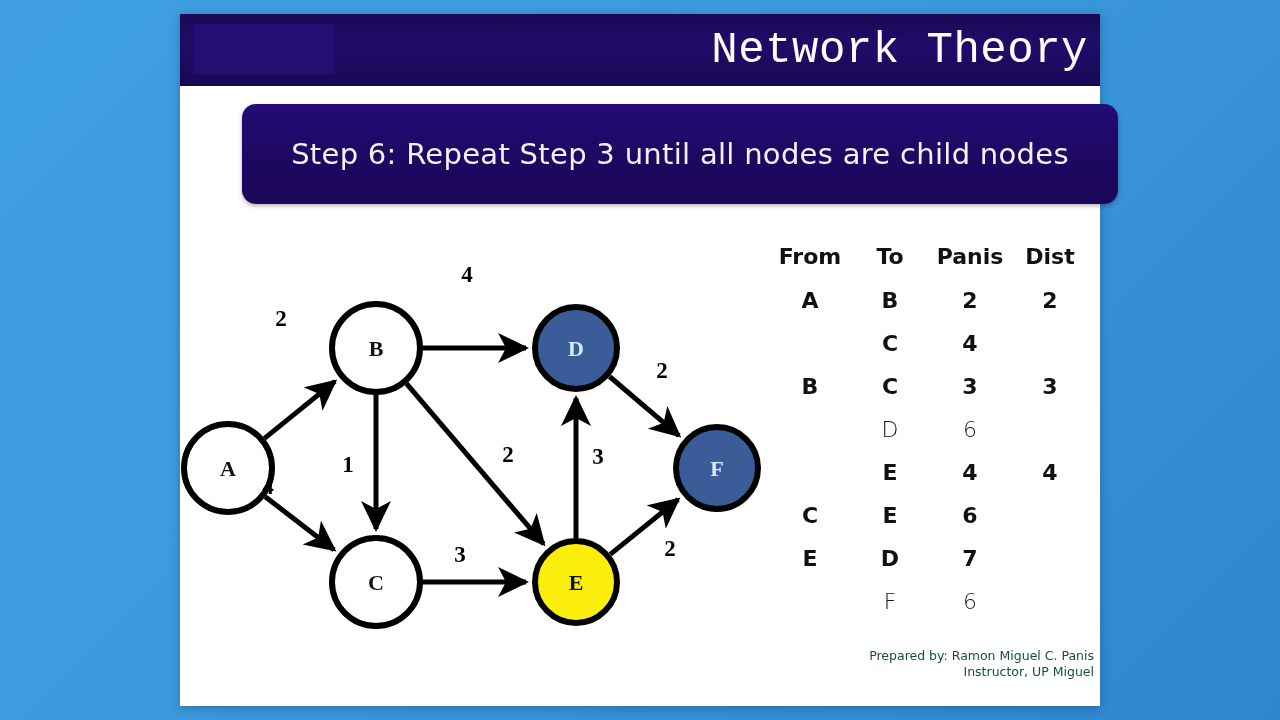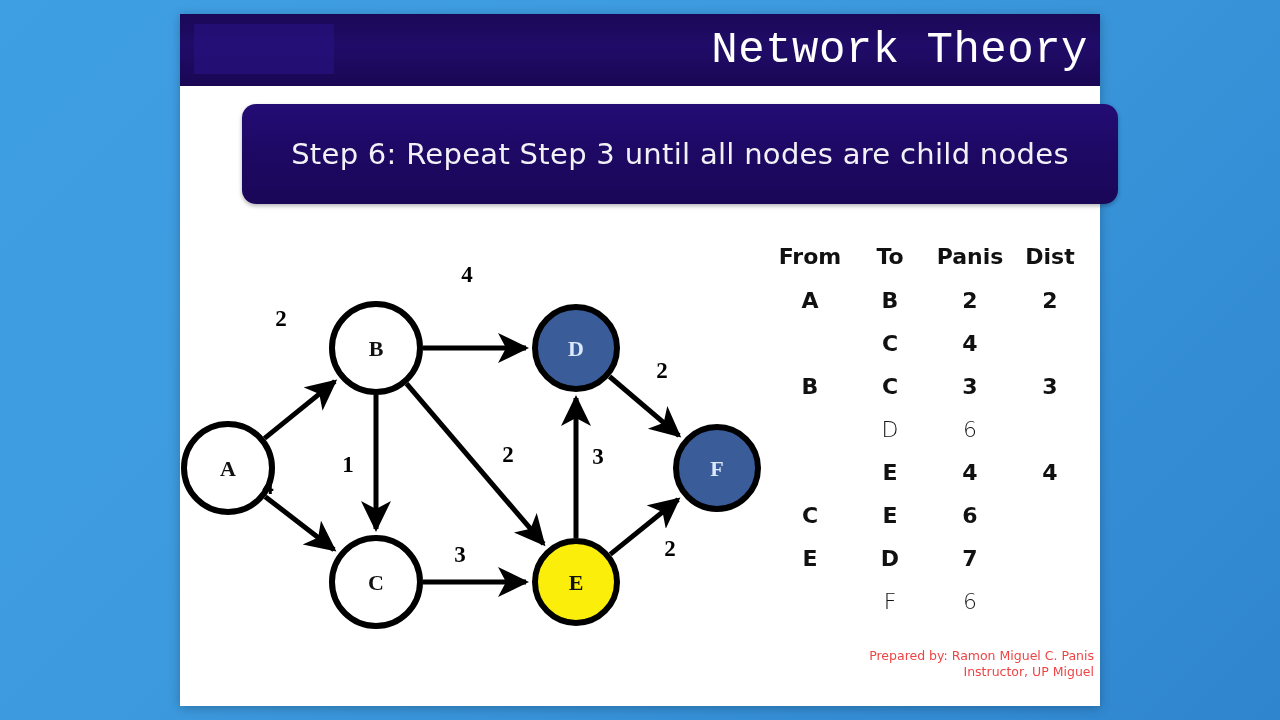--- a/index.html
+++ b/index.html
@@ -66,21 +66,21 @@
     font-size:22px;text-align:center;padding:9px 0;color:#111;
     font-family:"DejaVu Sans", sans-serif;height:18px;
   }
   td.b{font-weight:700;}
   td.red{color:#d81e2c;font-weight:700;}
   td.thin{font-weight:300;color:#1a1a1a;}
 
   
   .footer{
     position:absolute;right:6px;bottom:26px;text-align:right;
-    color:#ef4444;font-size:12.5px;line-height:16px;
+    color:#14532d;font-size:12.5px;line-height:16px;
     font-family:"DejaVu Sans", sans-serif;
   }
 </style>
 </head>
 <body>
 
 <div id="stage">
 
   <div class="slide">
 

